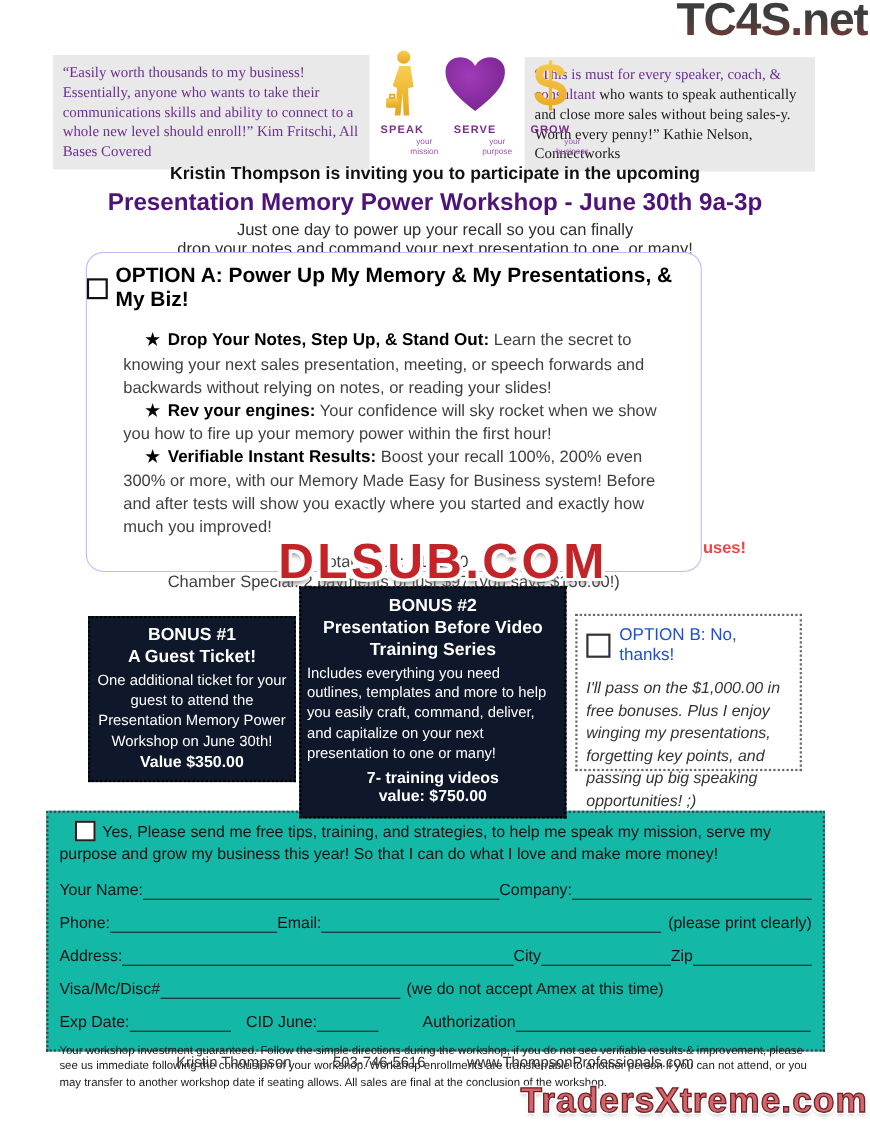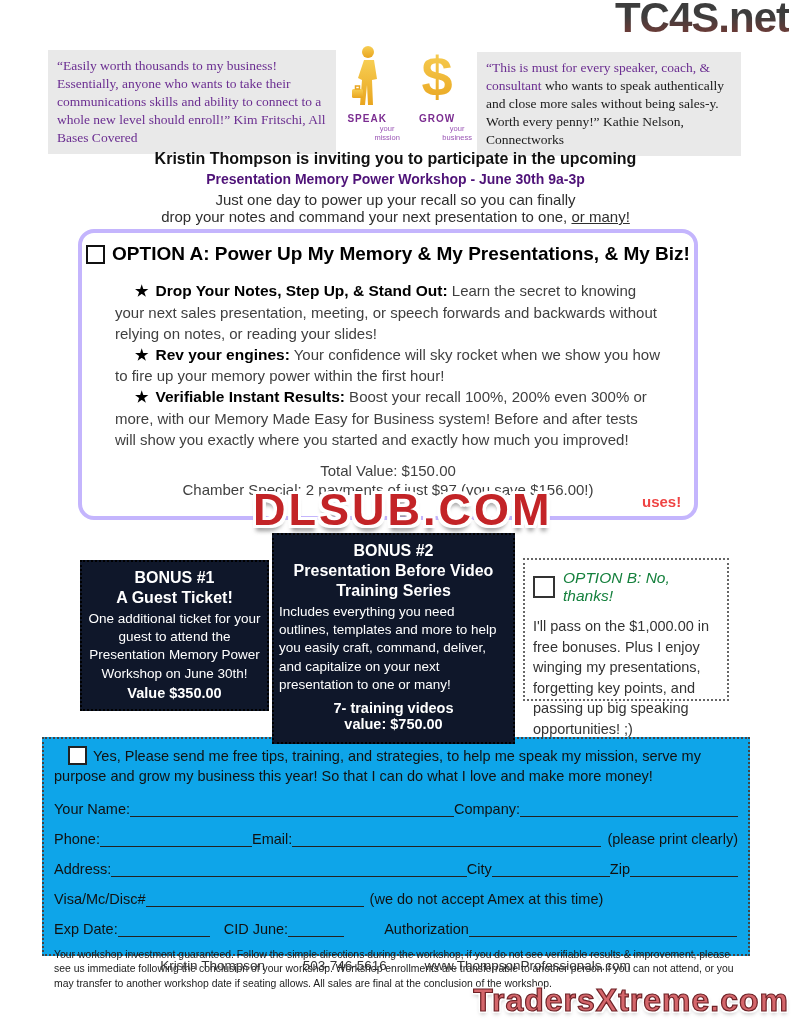--- a/index.html
+++ b/index.html
@@ -30,28 +30,28 @@
   .icon-col { display:flex; flex-direction:column; align-items:center; }
   .icon-art { height:66px; display:flex; align-items:center; justify-content:center; }
   .icon-label { font-size:10px; font-weight:bold; color:#7b2d91; letter-spacing:1px; margin-top:3px; }
   .icon-cap { font-size:7.5px; color:#9a55b5;margin-left:40px; }
   .dollar { font-size:56px; font-weight:800; line-height:1;
     background:linear-gradient(#f7ce53, #e9a51f); -webkit-background-clip:text; background-clip:text; color:transparent; }
 
   
   .headline { position:absolute; top:150px; left:0; width:100%; text-align:center; }
   .h1 { font-size:16px; font-weight:bold; color:#111; }
-  .h2 { font-size:14px; font-weight:bold; color:#4e1278; margin-top:3px; }
+  .h2 { font-size:22px; font-weight:bold; color:#4e1278; margin-top:3px; }
   .h3 { font-size:15px; color:#2e2e2e; margin-top:4px; }
   .h4 { font-size:15px; color:#2e2e2e; }
   .h4 .u { text-decoration:underline; }
 
   
-  .option-a { position:absolute; left:78px; top:229px; width:620px; height:291px;
-    border:4px solid #c4b5fd; border-radius:16px; background:#fff; }
+  .option-a { position:absolute; left:78px; top:229px; width:560px; height:291px;
+    border:1px solid #c4b5fd; border-radius:16px; background:#fff; }
   .oa-title { display:flex; align-items:center; justify-content:center; gap:7px; margin-top:10px; }
   .oa-title .txt { font-size:19px; font-weight:bold; color:#000; }
   .cb { display:inline-block; width:19px; height:19px; border:2px solid #111; background:#fff; flex:0 0 auto; }
   .oa-body { margin:15px 33px 0 33px; font-size:15px; color:#3f3f3f; line-height:1.4; }
   .oa-intro { margin-bottom:2px; }
   .bullet .star { color:#000; font-weight:bold; margin:0 7px 0 20px; }
   .bullet .b { font-weight:bold; color:#000; font-size:15.5px; }
   .oa-total { text-align:center; font-size:15px; color:#3f3f3f; margin-top:12px; }
   .oa-chamber { text-align:center; font-size:15px; color:#3f3f3f; margin-top:2px; }
   .oa-frag { position:absolute; left:560px; top:260px; font-size:15px; font-weight:bold; color:#ef4444; }
@@ -64,26 +64,26 @@
   .pbox .bbody { font-size:13.5px; line-height:1.35; margin-top:2px; }
   .bonus2 .bbody { text-align:left; }
   .pbox .bval { font-size:14.5px; font-weight:bold; margin-top:2px; }
   .bonus2 .bval { margin-top:6px; }
 
   
   .option-b { position:absolute; left:523px; top:558px; width:206px; height:143px;
     border:2px dotted #666; background:#fff; padding:9px 8px; }
   .ob-title { display:flex; align-items:center; gap:8px; }
   .ob-title .cb { width:22px; height:22px; border:2px solid #333; }
-  .ob-title .txt { font-size:15.5px; color:#15803d;font-style:italic; }
-  .ob-body { font-size:14.5px; color:#333; line-height:1.42; margin-top:11px; }
+  .ob-title .txt { font-size:15.5px; color:#1d4ed8; }
+  .ob-body { font-size:14.5px; color:#333; line-height:1.42; margin-top:11px;font-style:italic; }
 
   
   .form-box { position:absolute; left:42px; top:737px; width:708px; height:219px;
-    border:2px dotted #444; background:#0ea5e9; padding:7px 10px 0 10px; font-size:14.5px; color:#111; }
+    border:2px dotted #444; background:#14b8a6; padding:7px 10px 0 10px; font-size:14.5px; color:#111; }
   .optin { line-height:1.4; }
   .optin .cb { width:19px; height:19px; border:2px solid #222; vertical-align:-4px; margin:0 6px 0 14px; }
   .frow { display:flex; align-items:flex-end; margin-top:13px; }
   .frow .lbl { white-space:nowrap; }
   .fl { border-bottom:1.2px solid #222; height:17px; display:inline-block; }
   .grow { flex:1 1 auto; }
   .fineprint { font-size:10.4px; color:#1a1a1a; line-height:1.4; margin-top:11px; }
 
   .footer { position:absolute; top:958px; left:0; width:100%; text-align:center; font-size:13.5px; color:#333; }
   .footer span { margin:0 17px; }
@@ -116,20 +116,35 @@
           <path d="M14 15 L24 15 L27 34 L22 35 L23 60 L18 60 L17 40 L15 60 L10 60 L12 35 L8 33 Z" fill="url(#gp)"></path>
           <rect x="2" y="44" width="11" height="9" rx="1.5" fill="url(#gp)"></rect>
           <rect x="5.5" y="41" width="4" height="3" fill="none" stroke="#e9a51f" stroke-width="1.5"></rect>
         </svg>
       </div>
       <div class="icon-label">SPEAK</div>
       <div class="icon-cap">your mission</div>
     </div>
     <div class="icon-col">
       <div class="icon-art">
+        <svg width="58" height="52" viewBox="0 0 58 52">
+          <defs>
+              <radialGradient id="gh" cx="0.4" cy="0.35" r="0.9">
+            <stop offset="0" stop-color="#a13bb8"></stop>
+                <stop offset="1" stop-color="#6d1f86"></stop>
+              </radialGradient>
+            </defs>
+          <path d="M29 50 C8 34 2 24 2 14 C2 5 9 1 15.5 1 C22 1 27 5 29 9 C31 5 36 1 42.5 1 C49 1 56 5 56 14 C56 24 50 34 29 50 Z" fill="url(#gh)"></path>
+        </svg>
+      </div>
+      <div class="icon-label">SERVE</div>
+      <div class="icon-cap">your purpose</div>
+    </div>
+    <div class="icon-col">
+      <div class="icon-art">
           <span class="dollar">$</span>
         </div>
       <div class="icon-label">GROW</div>
       <div class="icon-cap">your business</div>
     </div>
   </div>
 
   <div class="headline">
     <div class="h1">Kristin Thompson is inviting you to participate in the upcoming</div>
     <div class="h2">Presentation Memory Power Workshop - June 30th 9a-3p</div>

